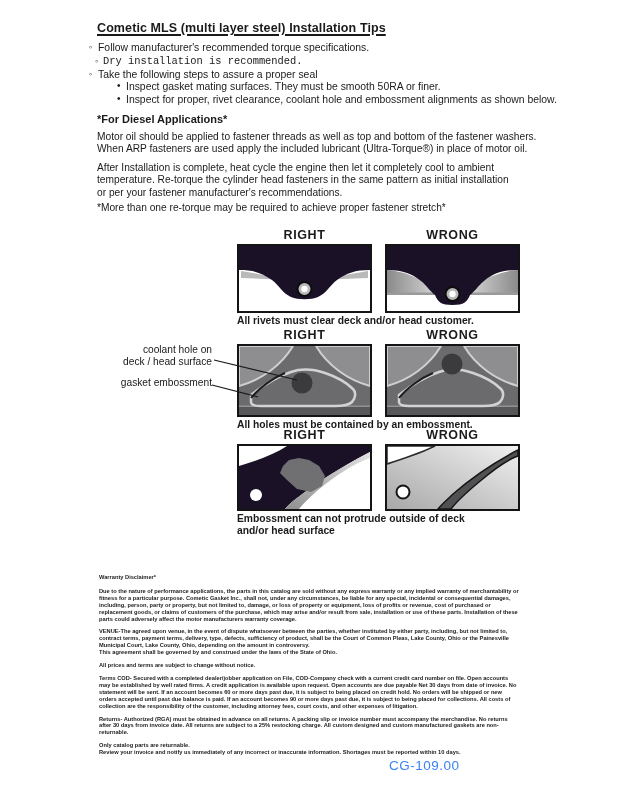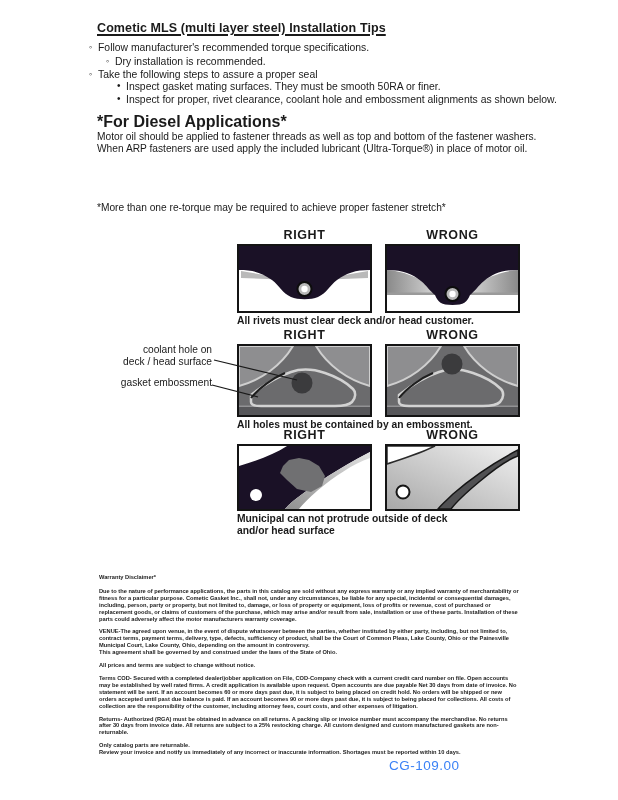--- a/index.html
+++ b/index.html
@@ -4,48 +4,51 @@
 <style>
   html,body{margin:0;padding:0;background:#fff;}
   .page{position:relative;width:618px;height:800px;background:#ffffff;overflow:hidden;
         font-family:"Liberation Sans", sans-serif;color:#1a1a1a;}
   .abs{position:absolute;}
   .title{font-size:12.5px;font-weight:bold;text-decoration:underline;
          text-underline-offset:2px;text-decoration-thickness:1.5px;letter-spacing:.1px;}
   .tip{font-size:10.4px;line-height:12px;white-space:nowrap;}
   .tip .mk{display:inline-block;width:9px;font-size:9px;vertical-align:0.5px;}
   .subtip .mk{font-size:10px;}
-  .h2{font-size:16px;font-weight:bold;}
+  .h2{font-size:11px;font-weight:bold;}
   .body-par{font-size:10.2px;line-height:12.4px;white-space:pre-line;width:440px;}
   .figlabel{width:135px;text-align:center;font-size:12.5px;font-weight:bold;letter-spacing:.6px;}
   .caption{font-size:10.3px;font-weight:bold;white-space:pre-line;line-height:12px;}
   .dbox{width:131px;border:2px solid #141414;background:#fff;font-size:0;line-height:0;}
   .callout{width:104px;text-align:right;font-size:10.2px;line-height:11.5px;}
   .legal{width:421px;font-size:5.7px;line-height:6.9px;font-weight:bold;color:#222;}
   .legal p{margin:0 0 6px 0;white-space:pre-line;}
   .legal .lh{margin-bottom:7px;}
   .footer-code{font-size:13.5px;letter-spacing:.5px;color:#3b82f6;}
   svg{display:block;}
 </style>
 </head>
 <body>
 
 <div class="page">
 
   <div class="abs title" style="left:97px;top:21px;">Cometic MLS (multi layer steel) Installation Tips</div>
 
   <div class="abs tip" style="left:89px;top:41px;"><span class="mk">◦</span><span>Follow manufacturer's recommended torque specifications.</span></div>
-  <div class="abs tip" style="left:106px;top:55px;"><span class="mk">◦</span><span>Dry installation is recommended.</span></div>
+  <div class="abs tip" style="left:94px;top:55px;font-family:Liberation Mono, monospace;"><span class="mk">◦</span><span>Dry installation is recommended.</span></div>
   <div class="abs tip" style="left:89px;top:67.5px;"><span class="mk">◦</span><span>Take the following steps to assure a proper seal</span></div>
   <div class="abs tip subtip" style="left:117px;top:80px;"><span class="mk">•</span><span>Inspect gasket mating surfaces.  They must be smooth 50RA or finer.</span></div>
   <div class="abs tip subtip" style="left:117px;top:92.5px;"><span class="mk">•</span><span>Inspect for proper, rivet clearance, coolant hole and embossment alignments as shown below.</span></div>
 
   <div class="abs h2" style="left:97px;top:113px;">*For Diesel Applications*</div>
   <div class="abs body-par" style="left:97px;top:131px;">Motor oil should be applied to fastener threads as well as top and bottom of the fastener washers.
 When ARP fasteners are used apply the included lubricant (Ultra-Torque®) in place of motor oil.</div>
+  <div class="abs body-par" style="left:97px;top:162px;">After Installation is complete, heat cycle the engine then let it completely cool to ambient
+temperature. Re-torque the cylinder head fasteners in the same pattern as initial installation
+or per your fastener manufacturer's recommendations.</div>
   <div class="abs body-par" style="left:97px;top:202px;">*More than one re-torque may be required to achieve proper fastener stretch*</div>
 
   <div class="abs figlabel" style="left:237px;top:228px;">RIGHT</div>
   <div class="abs figlabel" style="left:385px;top:228px;">WRONG</div>
 
   <div class="abs dbox" style="left:237px;top:244px;">
     <svg width="131" height="65" viewBox="0 0 131 65">
       <rect width="131" height="65" fill="#ffffff"></rect>
       <path d="M2,25 L54,34 L2,32 Z" fill="#b9b9b9"></path>
       <path d="M129,25 L77,34 L129,32 Z" fill="#b9b9b9"></path>
@@ -145,21 +148,21 @@
           <stop offset="0" stop-color="#a8a8a8"></stop>
             <stop offset="1" stop-color="#f0f0f0"></stop>
         </linearGradient>
       </defs>
       <rect width="131" height="63" fill="url(#g3w)"></rect>
       <path d="M0,18 C18,12 34,7 48,0 L0,0 Z" fill="#ffffff" stroke="#2a2a2a" stroke-width="1.5"></path>
       <path d="M131,4 C104,18 82,34 66,48 C60,54 55,58 51,63 L64,63 C70,55 80,46 92,36 C106,24 119,14 131,10 Z" fill="#515153" stroke="#161616" stroke-width="1.5"></path>
       <circle cx="16" cy="46" r="6.5" fill="#ffffff" stroke="#161616" stroke-width="2"></circle>
     </svg>
   </div>
-  <div class="abs caption" style="left:237px;top:513px;">Municipal can not protrude outside of deck
+  <div class="abs caption" style="left:237px;top:513px;">Embossment can not protrude outside of deck
 and/or head surface</div>
 
   <div class="abs legal" style="left:99px;top:574px;">
     <p class="lh">Warranty Disclaimer*</p>
     <p>Due to the nature of performance applications, the parts in this catalog are sold without any express warranty or any implied warranty of merchantability or fitness for a particular purpose.  Cometic Gasket Inc., shall not, under any circumstances, be liable for any special, incidental or consequential damages, including, person, party or property, but not limited to, damage, or loss of property or equipment, loss of profits or revenue, cost of purchased or replacement goods, or claims of customers of the purchase, which may arise and/or result from sale, installation or use of these parts.  Installation of these parts could adversely affect the motor manufacturers warranty coverage.</p>
     <p>VENUE-The agreed upon venue, in the event of dispute whatsoever between the parties, whether instituted by either party, including, but not limited to, contract terms, payment terms, delivery, type, defects, sufficiency of product, shall be the Court of Common Pleas, Lake County, Ohio or the Painesville Municipal Court, Lake County, Ohio, depending on the amount in controversy.
 This agreement shall be governed by and construed under the laws of the State of Ohio.</p>
     <p>All prices and terms are subject to change without notice.</p>
     <p>Terms COD- Secured with a completed dealer/jobber application on File, COD-Company check with a current credit card number on file.  Open accounts may be established by well rated firms.  A credit application is available upon request.  Open accounts are due payable Net 30 days from date of invoice.  No statement will be sent.  If an account becomes 60 or more days past due, it is subject to being placed on credit hold.  No orders will be shipped or new orders accepted until past due balance is paid.  If an account becomes 90 or more days past due, it is subject to being placed for collections.  All costs of collection are the responsibility of the customer, including attorney fees, court costs, and other expenses of litigation.</p>
     <p>Returns- Authorized (RGA) must be obtained in advance on all returns.  A packing slip or invoice number must accompany the merchandise.  No returns after 30 days from invoice date.  All returns are subject to a 25% restocking charge.  All custom designed and custom manufactured gaskets are non-returnable.</p>

